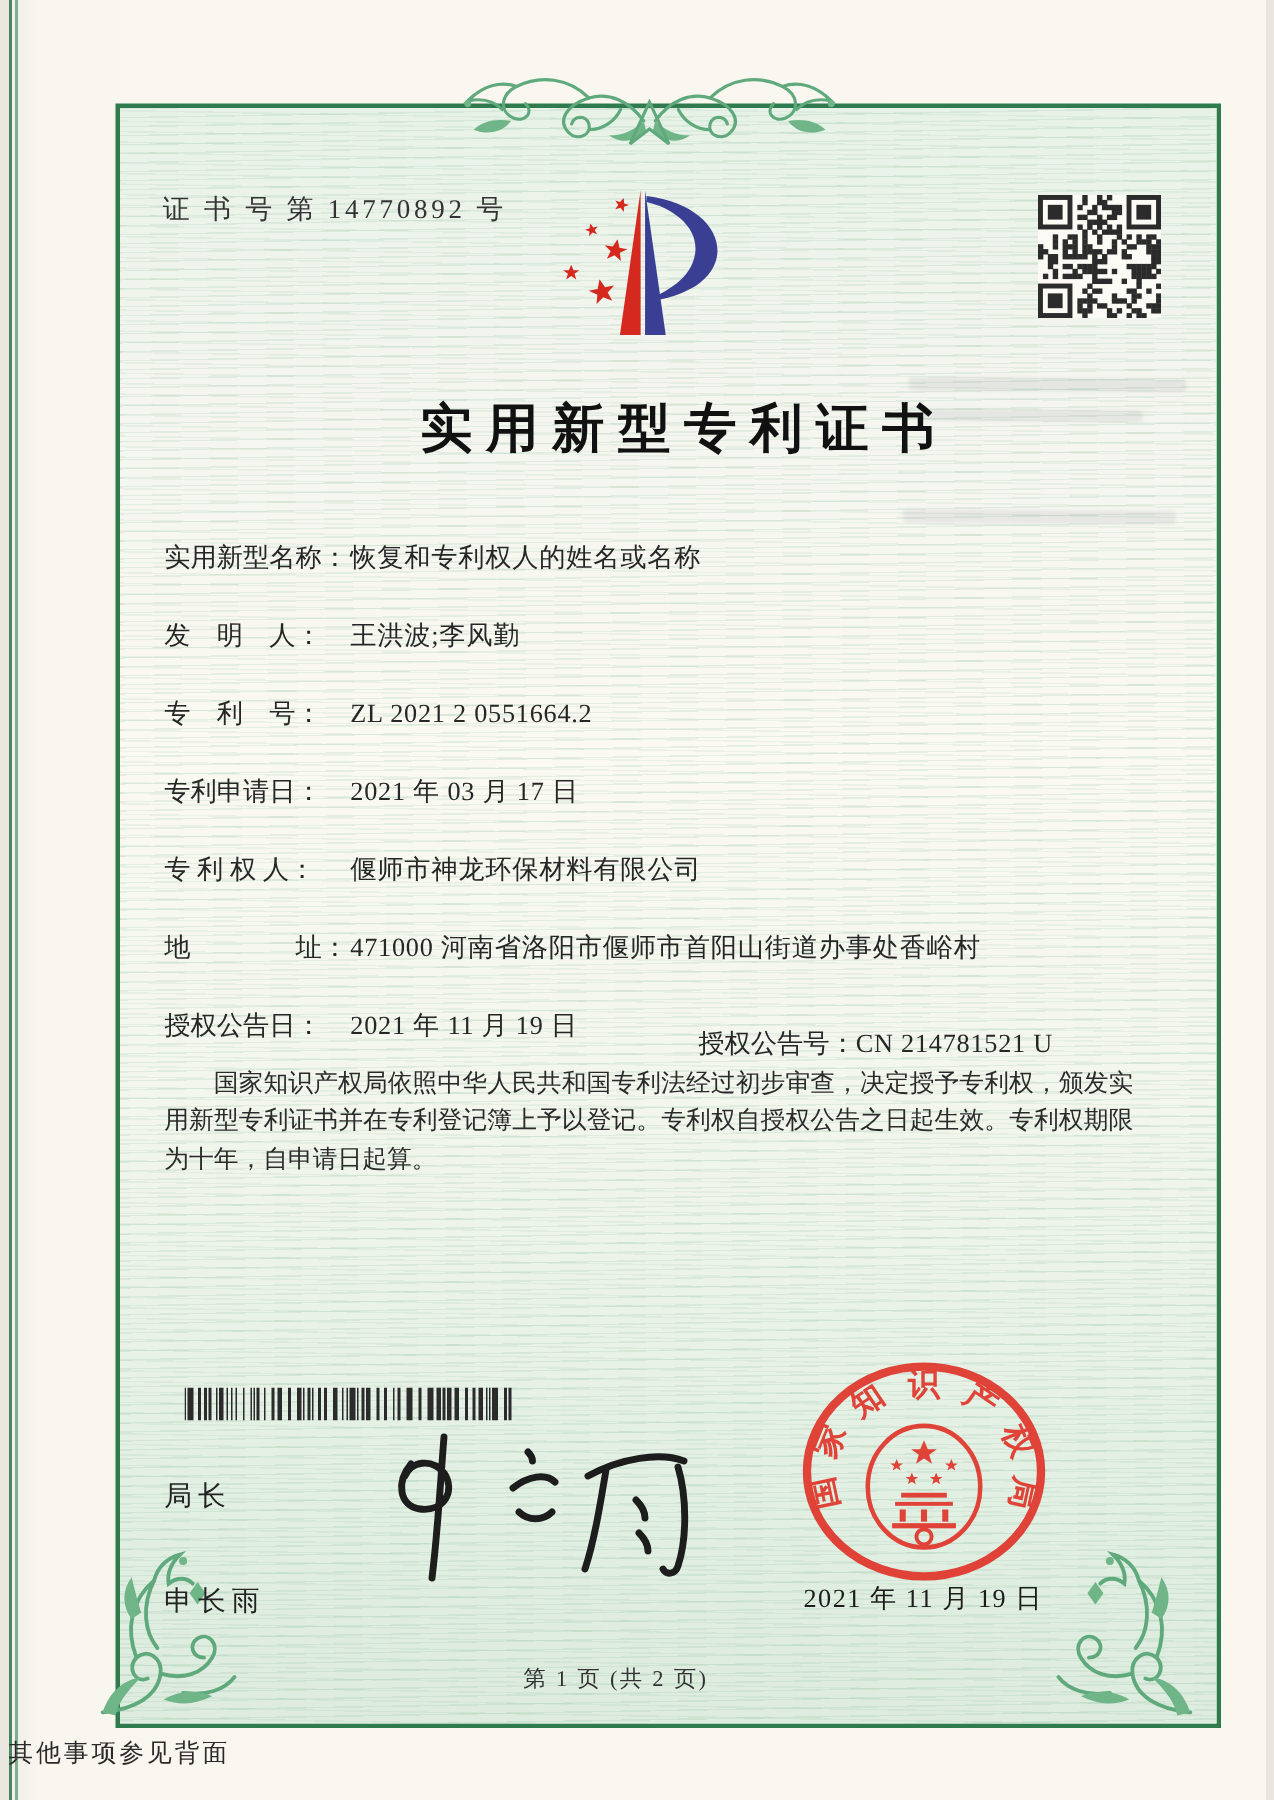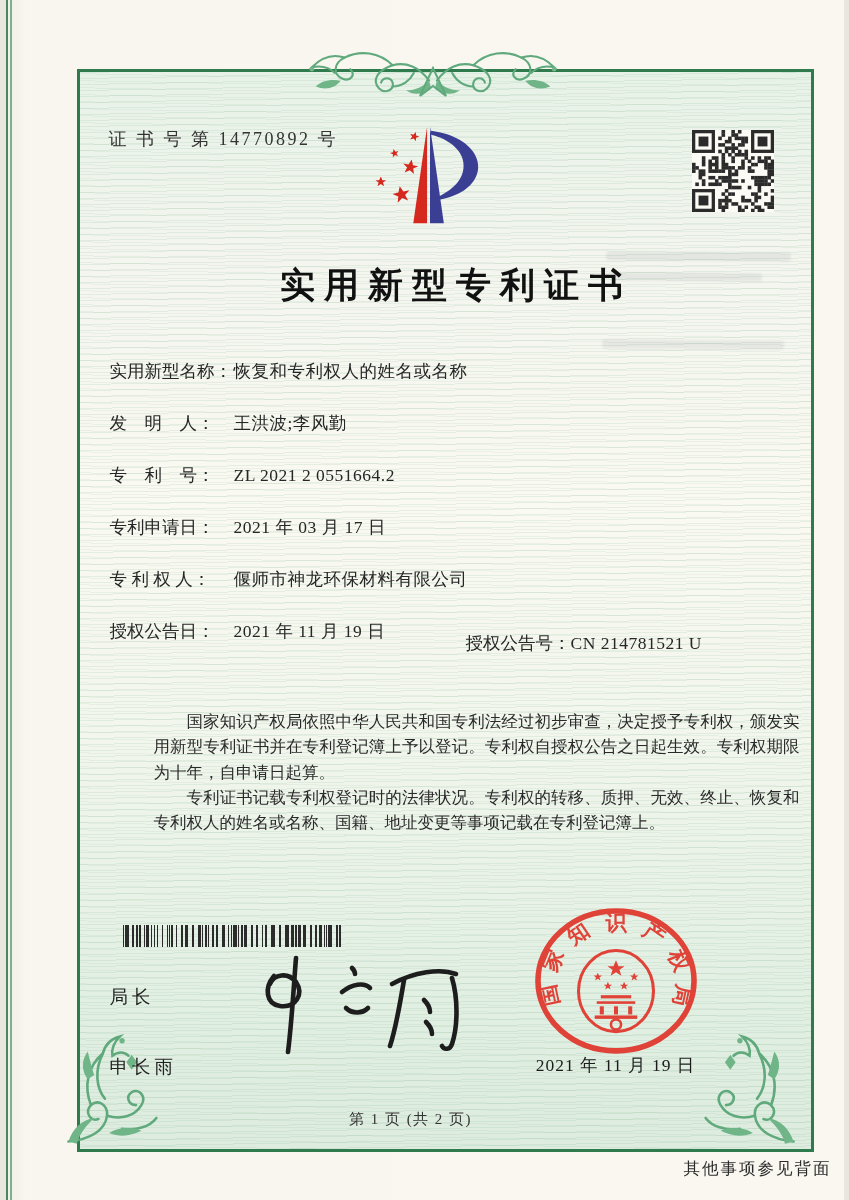--- a/index.html
+++ b/index.html
@@ -24,31 +24,31 @@
   .logo{position:absolute;left:362px;top:120px;}
   .qr{position:absolute;left:686px;top:130px;}
   .title{position:absolute;left:0;top:262px;width:850px;text-align:center;
          font-size:35px;font-weight:700;letter-spacing:9px;padding-left:9px;box-sizing:border-box;color:#111;margin-left:21px;}
   .fields{position:absolute;left:104px;top:356px;width:660px;}
   .frow{position:relative;height:52px;line-height:30px;font-size:17.5px;color:#262626;white-space:nowrap;}
   .flabel{display:inline-block;min-width:124px;}
   .fvalue{letter-spacing:.5px;}
   .pair2{position:absolute;left:356px;top:12px;}
   .paras{position:absolute;left:104px;top:709px;width:646px;font-size:16.5px;line-height:25.3px;
-         text-align:justify;color:#2a2a2a;margin-left:44px;}
+         text-align:justify;color:#2a2a2a;}
   .paras p{margin:0;text-indent:2em;}
   .barcode{position:absolute;left:117px;top:925px;}
   .commissioner-title{position:absolute;left:104px;top:984px;font-size:18.5px;letter-spacing:4px;font-family:Liberation Mono, monospace;}
   .commissioner-name{position:absolute;left:104px;top:1025px;font-size:18.5px;letter-spacing:4px;margin-top:29px;}
   .signature{position:absolute;left:228px;top:948px;z-index:7;}
   .seal{position:absolute;left:520px;top:906px;z-index:7;}
   .seal-date{position:absolute;left:517px;top:1053px;width:186px;text-align:center;
              font-size:17.5px;letter-spacing:1px;color:#1c1c1c;z-index:8;}
   .page-num{position:absolute;left:0;top:1110px;width:810px;text-align:center;font-size:15px;letter-spacing:1.5px;color:#333;}
-  .back-note{position:absolute;left:0;top:1158px;width:810px;text-align:right;font-size:16.5px;letter-spacing:2px;color:#2a2a2a;padding-left:16px;}
+  .back-note{position:absolute;left:0;top:1158px;width:810px;text-align:left;font-size:16.5px;letter-spacing:2px;color:#2a2a2a;}
   .bleed{position:absolute;background:rgba(95,95,118,.10);filter:blur(1.2px);border-radius:3px;transform:rotate(.4deg);}
 </style>
 </head>
 <body>
 
 <div class="page">
   <div class="scan-edge"></div>
 
   <div class="frame">
     <div class="frame-bg"></div>
@@ -351,30 +351,32 @@
       <div class="frow">
         <span class="flabel">专　利　号：</span><span class="fvalue">ZL 2021 2 0551664.2</span>
       </div>
       <div class="frow">
         <span class="flabel">专利申请日：</span><span class="fvalue">2021 年 03 月 17 日</span>
       </div>
       <div class="frow">
         <span class="flabel">专 利 权 人：</span><span class="fvalue">偃师市神龙环保材料有限公司</span>
       </div>
       <div class="frow">
+        <span class="flabel">地　　　　址：</span><span class="fvalue">471000 河南省洛阳市偃师市首阳山街道办事处香峪村</span>
+      </div>
+      <div class="frow">
         <span class="flabel">授权公告日：</span><span class="fvalue">2021 年 11 月 19 日</span>
         <span class="pair2">
           <span class="flabel" style="min-width:0">授权公告号：</span><span class="fvalue">CN 214781521 U</span>
         </span>
       </div>
     </div>
 
     <div class="paras">
       <p>国家知识产权局依照中华人民共和国专利法经过初步审查，决定授予专利权，颁发实用新型专利证书并在专利登记簿上予以登记。专利权自授权公告之日起生效。专利权期限为十年，自申请日起算。</p>
-      <p>专利证书记载专利权登记时的法律状况。专利权的转移、质押、无效、终止、恢复和专利权人的姓名或名称、国籍、地址变更等事项记载在专利登记簿上。</p>
     </div>
 
     <svg class="barcode" id="barcodeSvg" width="220" height="22">
         <rect x="0" y="0" width="1" height="22" fill="#2b2b2b"></rect>
         <rect x="2" y="0" width="4" height="22" fill="#2b2b2b"></rect>
         <rect x="9" y="0" width="2" height="22" fill="#2b2b2b"></rect>
         <rect x="13" y="0" width="2" height="22" fill="#2b2b2b"></rect>
         <rect x="16" y="0" width="2" height="22" fill="#2b2b2b"></rect>
         <rect x="21" y="0" width="1" height="22" fill="#2b2b2b"></rect>
         <rect x="23" y="0" width="3" height="22" fill="#2b2b2b"></rect>

